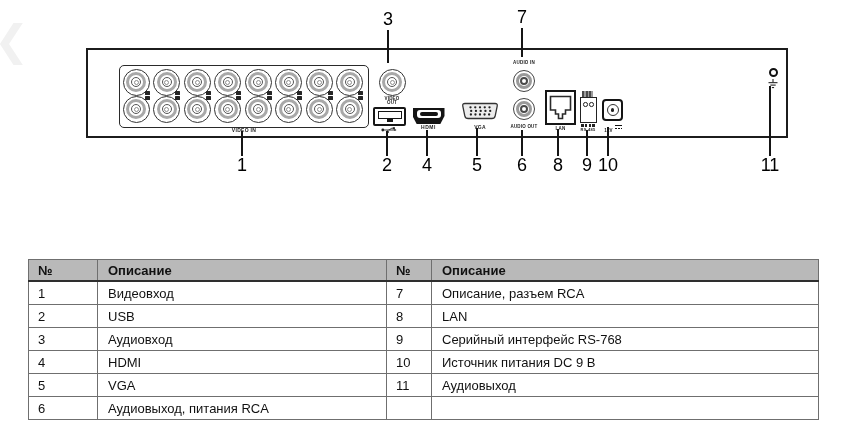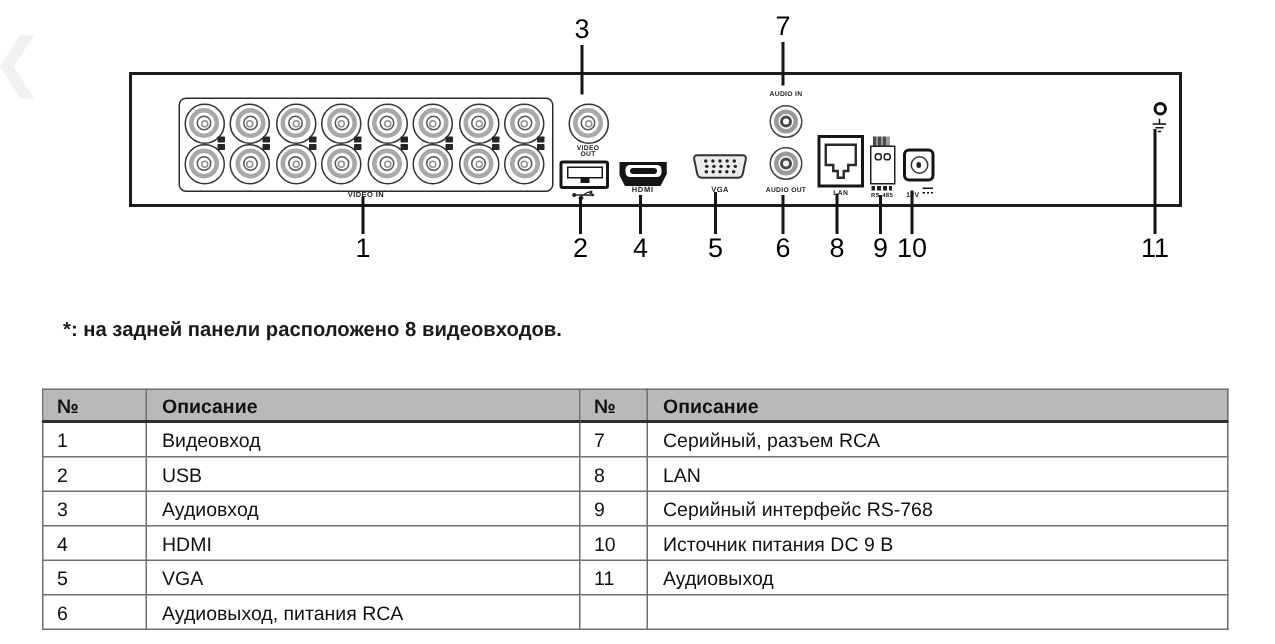--- a/index.html
+++ b/index.html
@@ -345,21 +345,20 @@
       <div class="callout-num" style="left: 558px; top: 155px;">8</div>
       <div class="callout-line" style="left: 557.3px; top: 129px; height: 27px;"></div>
       <div class="callout-num" style="left: 587px; top: 155px;">9</div>
       <div class="callout-line" style="left: 586.3px; top: 130px; height: 26px;"></div>
       <div class="callout-num" style="left: 608px; top: 155px;">10</div>
       <div class="callout-line" style="left: 607.3px; top: 127px; height: 29px;"></div>
       <div class="callout-num" style="left: 770px; top: 155px;">11</div>
       <div class="callout-line" style="left: 769.3px; top: 86px; height: 70px;"></div>
     </div>
 
-  <div class="abs note">*: на задней панели расположено 8 видеовходов.</div>
 
   <div class="abs tbl-wrap">
     <table class="desc">
       <colgroup id="cols">
           <col style="width: 69px;">
           <col style="width: 289px;">
           <col style="width: 45px;">
           <col style="width: 387px;">
         </colgroup>
       <thead id="thead">
@@ -368,21 +367,21 @@
             <th class="c1">Описание</th>
             <th class="c2">№</th>
             <th class="c3">Описание</th>
           </tr>
         </thead>
       <tbody id="tbody">
           <tr>
             <td class="c0">1</td>
             <td class="c1">Видеовход</td>
             <td class="c2">7</td>
-            <td class="c3">Серийный, разъем RCA</td>
+            <td class="c3">Описание, разъем RCA</td>
           </tr>
           <tr>
             <td class="c0">2</td>
             <td class="c1">USB</td>
             <td class="c2">8</td>
             <td class="c3">LAN</td>
           </tr>
           <tr>
             <td class="c0">3</td>
             <td class="c1">Аудиовход</td>

